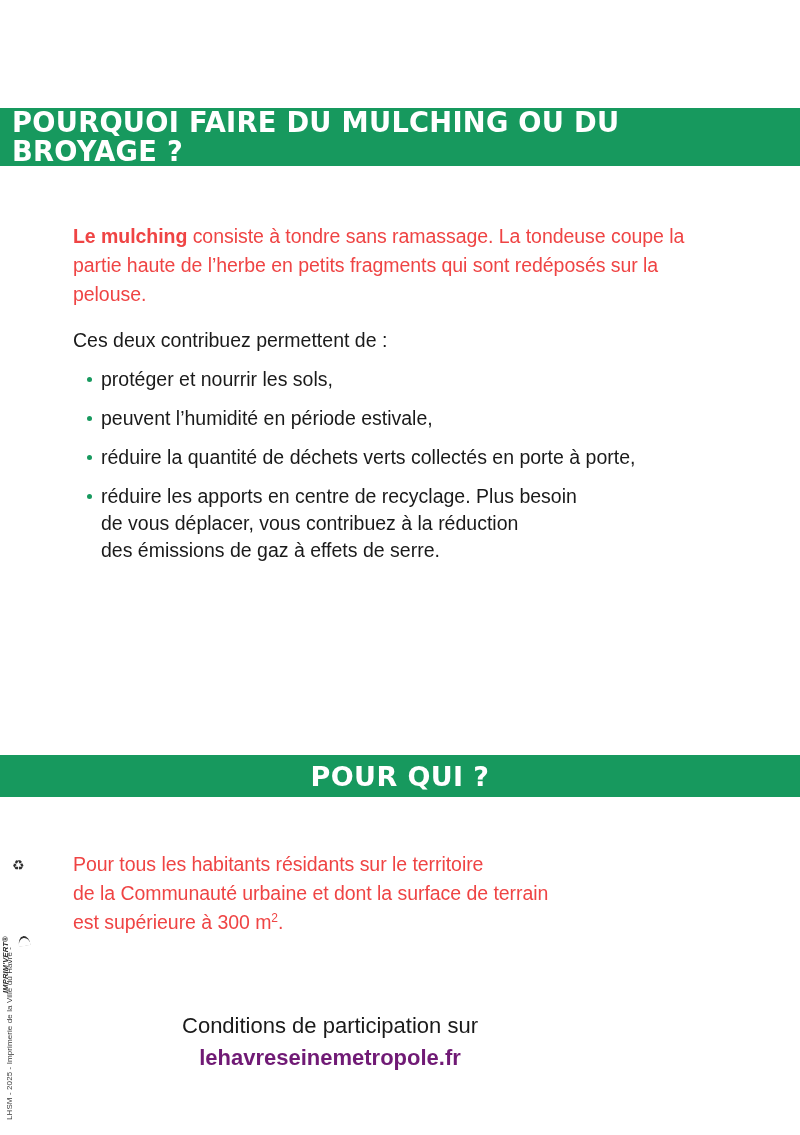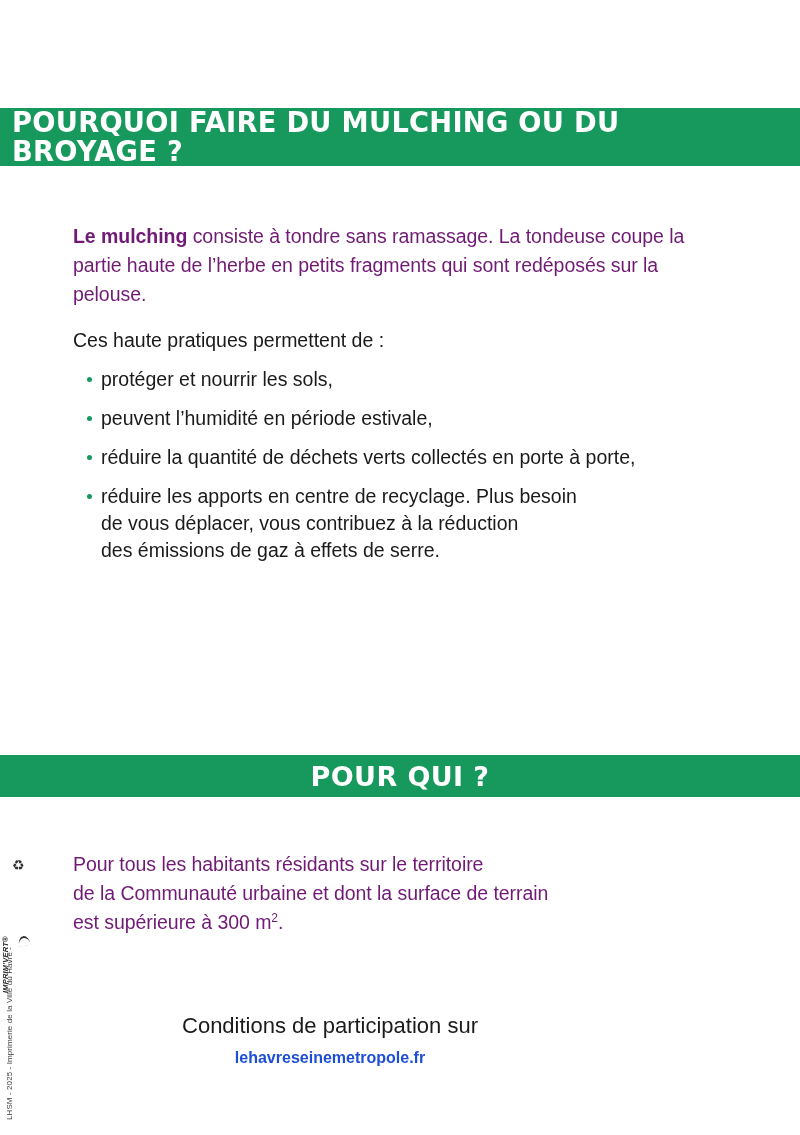--- a/index.html
+++ b/index.html
@@ -68,21 +68,21 @@
   .content {
     position: absolute;
     left: 73px;
     top: 222px;
     width: 648px;
   }
   .para {
     font-size: 19.5px;
     line-height: 29px;
     margin: 0 0 17px 0;
-    color: #701a75;
+    color: #ef4444;
     letter-spacing: -0.05px;
   }
   .para b {
     font-weight: bold;
   }
   .lead-in {
     font-size: 19.5px;
     line-height: 29px;
     margin: 0 0 6px 0;
     color: #1a1a1a;
@@ -142,24 +142,24 @@
     top: 1010px;
     width: 660px;
     text-align: center;
   }
   .footer-line1 {
     font-size: 22px;
     line-height: 32px;
     color: #1a1a1a;
   }
   .footer-line2 {
-    font-size: 16px;
+    font-size: 22px;
     line-height: 32px;
     font-weight: bold;
-    color: #1d4ed8;
+    color: #701a75;
   }
 
   
   .side-credit {
     position: absolute;
     left: 14px;
     top: 900px;
     width: 14px;
     height: 220px;
   }
@@ -223,21 +223,21 @@
     <span class="banner-text">POURQUOI FAIRE DU MULCHING OU DU BROYAGE ?</span>
   </div>
 
   <div class="content">
 
     <p class="para">
       <b>Le mulching</b><span> consiste à tondre sans ramassage. La tondeuse coupe la partie haute de l’herbe en petits fragments qui sont redéposés sur la pelouse.</span>
     </p>
 
 
-    <p class="lead-in">Ces haute pratiques permettent de :</p>
+    <p class="lead-in">Ces deux contribuez permettent de :</p>
 
     <ul class="bullets">
       <li>
         <span class="bullet-line">protéger et nourrir les sols,</span>
       </li>
       <li>
         <span class="bullet-line">peuvent l’humidité en période estivale,</span>
       </li>
       <li>
         <span class="bullet-line">réduire la quantité de déchets verts collectés en porte à porte,</span>

